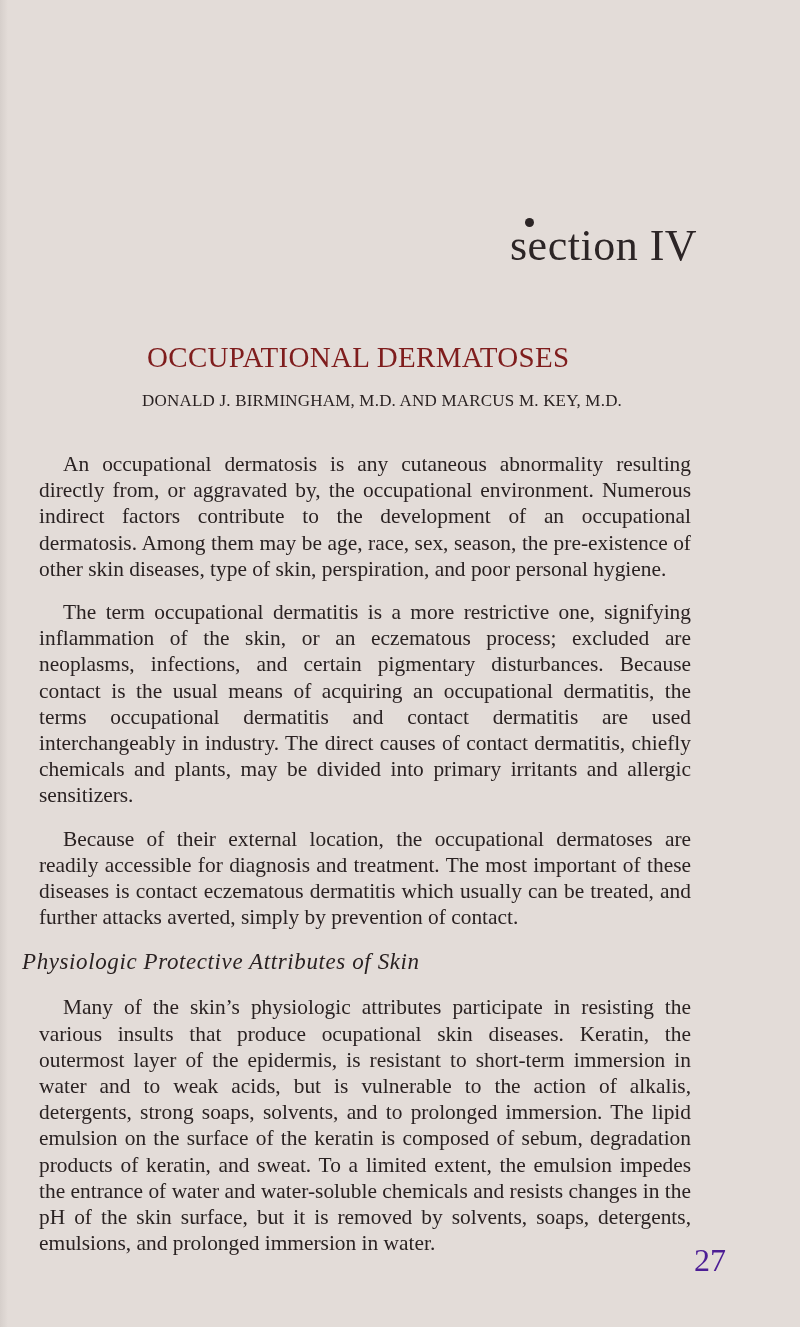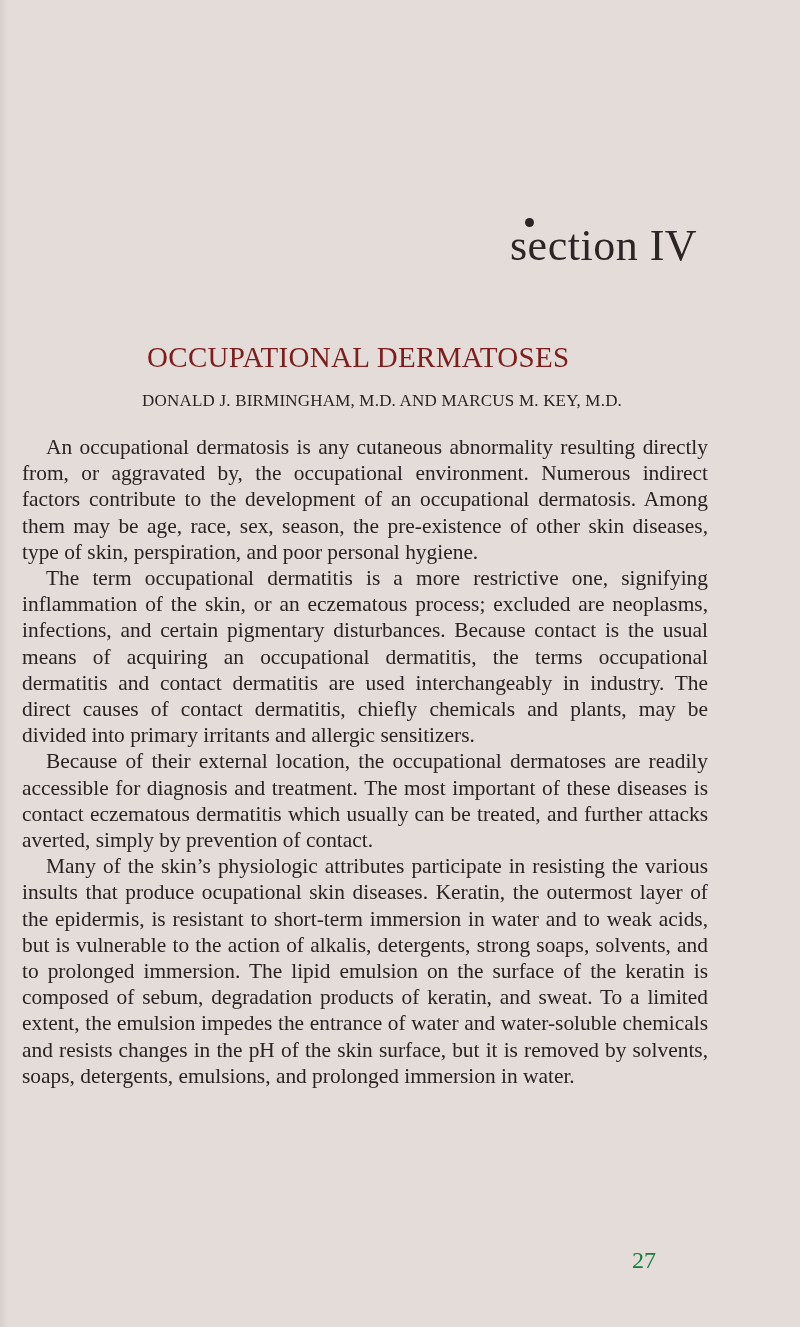--- a/index.html
+++ b/index.html
@@ -68,56 +68,57 @@
       position: absolute;
       left: 22px;
       top: 434px;
       width: 686px;
       font-family: "Liberation Serif", serif;
       font-size: 21.4px;
       line-height: 26.2px;
       color: #2a2222;
     }
     .body-text p {
-      margin: 0;
+      margin: 17px;
       text-indent: 24px;
       text-align: justify;
       text-align-last: justify;
     }
     .body-text p.last-short {
       text-align-last: left;
     }
     .subheading {
       margin: 10px 0 4px 0;
       font-style: italic;
       font-size: 23px;
       line-height: 30px;
       letter-spacing: 0.6px;
       text-indent: 0;
     }
     .page-number {
       position: absolute;
-      left: 632px;
+      left: 694px;
       top: 1246px;
-      font-size: 24px;
+      font-size: 32px;
       line-height: 28px;
-      color: #15803d;
+      color: #4c1d95;
     }
   </style>
 </head>
 <body>
 
 <div class="page-edge"></div>
 
 <div class="section-bullet"></div>
 <div class="section-heading">section IV</div>
 
 <h1 class="chapter-title" style="margin:0;font-weight:normal;">OCCUPATIONAL DERMATOSES</h1>
 <div class="authors">DONALD J. BIRMINGHAM, M.D. AND MARCUS M. KEY, M.D.</div>
 
 <div class="body-text">
   <p class="last-short">An occupational dermatosis is any cutaneous abnormality resulting directly from, or aggravated by, the occupational environment. Numerous indirect factors contribute to the development of an occupational dermatosis. Among them may be age, race, sex, season, the pre-existence of other skin diseases, type of skin, perspiration, and poor personal hygiene.</p>
   <p class="last-short">The term occupational dermatitis is a more restrictive one, signifying inflammation of the skin, or an eczematous process; excluded are neoplasms, infections, and certain pigmentary disturbances. Because contact is the usual means of acquiring an occupational dermatitis, the terms occupational dermatitis and contact dermatitis are used interchangeably in industry. The direct causes of contact dermatitis, chiefly chemicals and plants, may be divided into primary irritants and allergic sensitizers.</p>
   <p class="last-short">Because of their external location, the occupational dermatoses are readily accessible for diagnosis and treatment. The most important of these diseases is contact eczematous dermatitis which usually can be treated, and further attacks averted, simply by prevention of contact.</p>
+  <h2 class="subheading" style="font-weight:normal;">Physiologic Protective Attributes of Skin</h2>
   <p class="last-short">Many of the skin’s physiologic attributes participate in resisting the various insults that produce ocupational skin diseases. Keratin, the outermost layer of the epidermis, is resistant to short-term immersion in water and to weak acids, but is vulnerable to the action of alkalis, detergents, strong soaps, solvents, and to prolonged immersion. The lipid emulsion on the surface of the keratin is composed of sebum, degradation products of keratin, and sweat. To a limited extent, the emulsion impedes the entrance of water and water-soluble chemicals and resists changes in the pH of the skin surface, but it is removed by solvents, soaps, detergents, emulsions, and prolonged immersion in water.</p>
 </div>
 
 <div class="page-number">27</div>
 
 </body></html>

